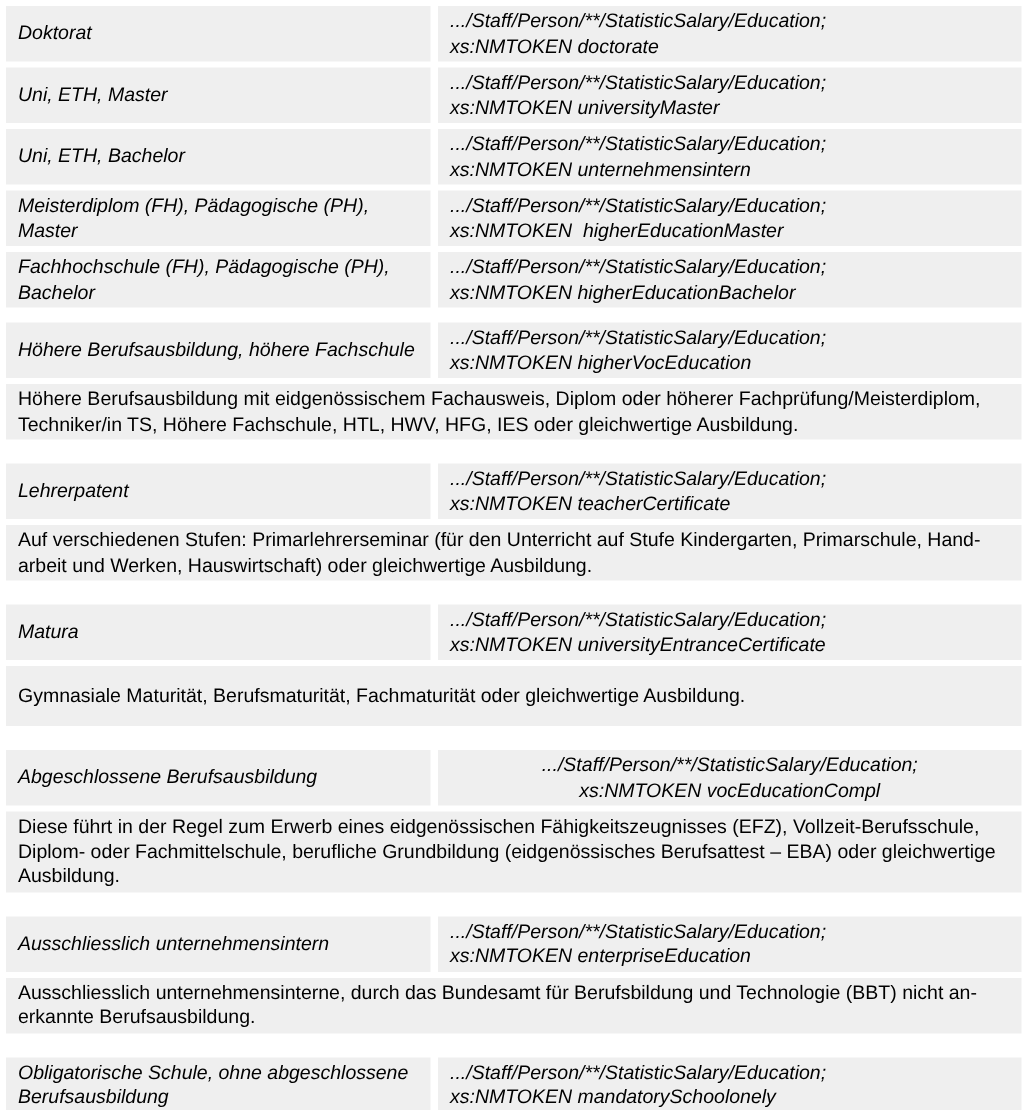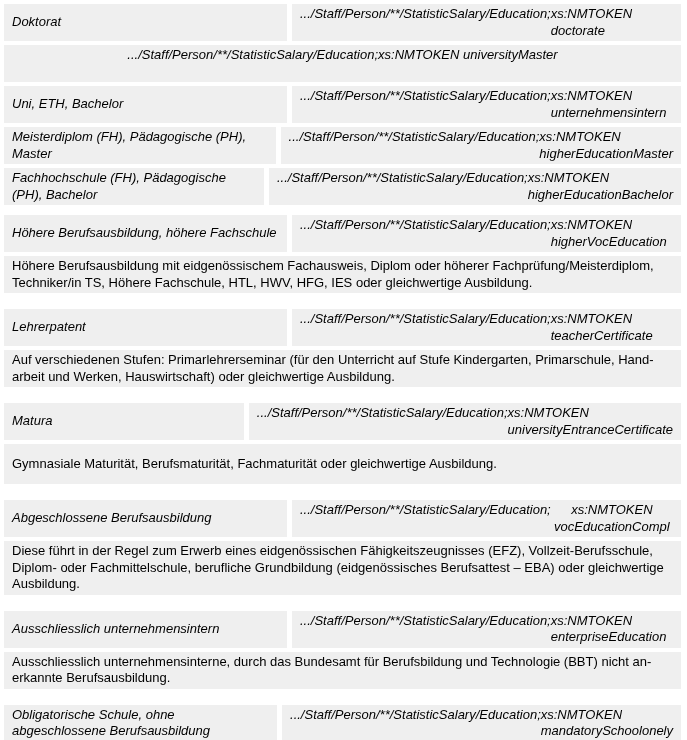--- a/index.html
+++ b/index.html
@@ -38,21 +38,21 @@
     width: 283px;
     min-height: 37px;
     display: flex;
     align-items: center;
     padding: 2px 8px;
   }
   .value-cell {
     flex: 1;
     min-height: 37px;
     display: flex;
-    flex-direction: row;
+    flex-direction: column;
     justify-content: center;
     padding: 2px 8px;
   }
   .value-line { white-space: pre-wrap; }
   .desc-row {
     background: #efefef;
     box-sizing: border-box;
     min-height: 37px;
     display: flex;
     align-items: center;
@@ -69,20 +69,21 @@
 
   <div class="row">
     <div class="cell label-cell">Doktorat</div>
     <div class="cell value-cell">
       <div class="value-line">.../Staff/Person/**/StatisticSalary/Education;</div>
       <div class="value-line">xs:NMTOKEN doctorate</div>
     </div>
   </div>
 
   <div class="row">
+    <div class="cell label-cell">Uni, ETH, Master</div>
     <div class="cell value-cell">
       <div class="value-line">.../Staff/Person/**/StatisticSalary/Education;</div>
       <div class="value-line">xs:NMTOKEN universityMaster</div>
     </div>
   </div>
 
   <div class="row">
     <div class="cell label-cell">Uni, ETH, Bachelor</div>
     <div class="cell value-cell">
       <div class="value-line">.../Staff/Person/**/StatisticSalary/Education;</div>

